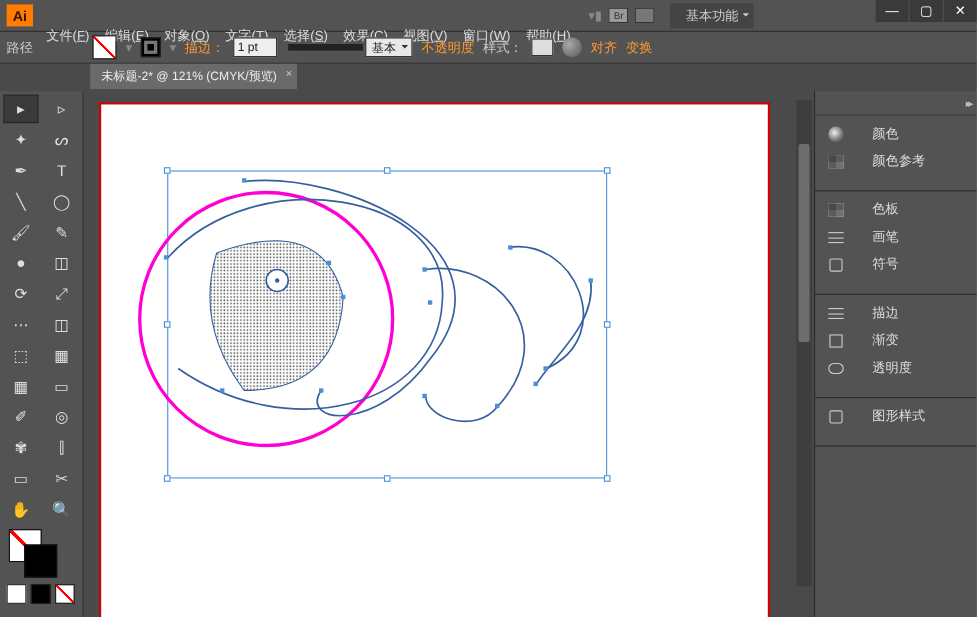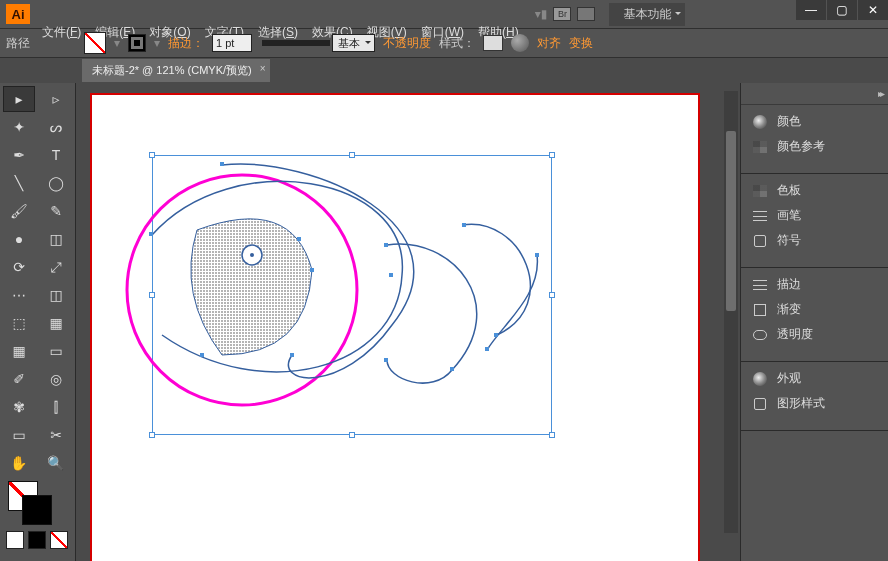--- a/index.html
+++ b/index.html
@@ -25,21 +25,21 @@
 .swatch-black { width:18px; height:18px; background:#000; outline:3px solid #777; outline-offset:-6px; border:1px solid #222; }
 .orange { color:#ff9933; }
 .num-input { width:40px; height:18px; background:#eee; color:#222; border:1px solid #222; font-size:11px; padding:0 3px; display:inline-block; line-height:16px; }
 .dash-line { width:68px; height:2px; background:#222; margin:0 2px; }
 .solid-line { width:68px; height:6px; background:#222; margin:0 2px; }
 .dropbox { background:#e8e8e8; color:#222; height:18px; padding:0 14px 0 5px; font-size:11px; border:1px solid #222; position:relative; display:inline-flex; align-items:center; }
 .dropbox::after { content:""; position:absolute; right:3px; top:6px; border:3px solid transparent; border-top-color:#333; }
 .roundicon { width:18px; height:18px; border-radius:50%; background:radial-gradient(circle at 35% 35%,#aaa,#555); }
 
 
-.tabs { height:24px; background:#4a4a4a; display:flex; align-items:flex-end; padding-left:82px; }
+.tabs { height:24px; background:#4a4a4a; display:flex; align-items:flex-start; padding-left:82px; }
 .tab { background:#6a6a6a; color:#eee; font-size:11px; padding:4px 18px 4px 10px; position:relative; }
 .tab-close { position:absolute; right:4px; top:4px; color:#ccc; font-size:10px; }
 
 
 .main { position:absolute; top:83px; left:0; right:0; bottom:0; display:flex; }
 .toolbox { width:76px; background:#535353; border-right:1px solid #2a2a2a; padding:4px 4px; }
 .tool-row { display:flex; justify-content:space-between; margin-bottom:4px; }
 .tool { width:30px; height:24px; display:flex; align-items:center; justify-content:center; color:#ddd; font-size:14px; }
 .tool.active { background:#3a3a3a; outline:1px solid #222; }
 .fillstroke { position:relative; width:46px; height:46px; margin:6px 0 4px 4px; }
@@ -63,21 +63,21 @@
 
 
 .scroll-v { position:absolute; right:2px; top:8px; bottom:28px; width:14px; background:#3e3e3e; }
 .scroll-v .thumb { position:absolute; left:2px; right:2px; top:40px; height:180px; background:#6e6e6e; border-radius:2px; } 
 
 
 .rightcol { width:148px; background:#535353; border-left:1px solid #2a2a2a; }
 .panel-header { height:22px; display:flex; align-items:center; justify-content:flex-end; padding-right:6px; border-bottom:1px solid #3a3a3a; }
 .panel-arrows { font-size:10px; color:#bbb; letter-spacing:-3px; }
 .panel-group { border-bottom:1px solid #2a2a2a; padding:4px 0 14px 0; }
-.panel-item { display:flex; align-items:center; gap:8px; padding:4px 6px 4px 10px; color:#ddd; font-size:12px; }
+.panel-item { display:flex; align-items:center; gap:24px; padding:4px 6px 4px 10px; color:#ddd; font-size:12px; }
 .panel-icon { width:18px; height:16px; display:flex; align-items:center; justify-content:center; }
 .pi-circle { width:14px; height:14px; border-radius:50%; background:radial-gradient(circle at 40% 40%,#eee,#888,#333); }
 .pi-grid { width:14px; height:12px; background:linear-gradient(#888 50%,#aaa 50%),linear-gradient(90deg,#888 50%,#aaa 50%); background-blend-mode:multiply; }
 .pi-square { width:12px; height:12px; border:1px solid #ccc; }
 .pi-lines { width:14px; height:10px; border-top:1px solid #ccc; border-bottom:1px solid #ccc; position:relative; }
 .pi-lines::before { content:""; position:absolute; top:4px; left:0; right:0; height:1px; background:#ccc; }
 .pi-eye { width:14px; height:10px; border:1px solid #ccc; border-radius:50%/70%; }
 .pi-shape { width:12px; height:12px; border:1px solid #ccc; border-radius:2px; }
 </style>
 </head>
@@ -317,25 +317,19 @@
         <div class="panel-item">
           <span class="panel-icon">
             <span class="pi-eye"></span>
           </span>
           <span>透明度</span>
         </div>
       </div>
       <div class="panel-group">
         <div class="panel-item">
           <span class="panel-icon">
-            <span class="pi-circle"></span>
-          </span>
-          <span>外观</span>
-        </div>
-        <div class="panel-item">
-          <span class="panel-icon">
             <span class="pi-shape"></span>
           </span>
           <span>图形样式</span>
         </div>
       </div>
     </div>
 </div>
 
 </body></html>

